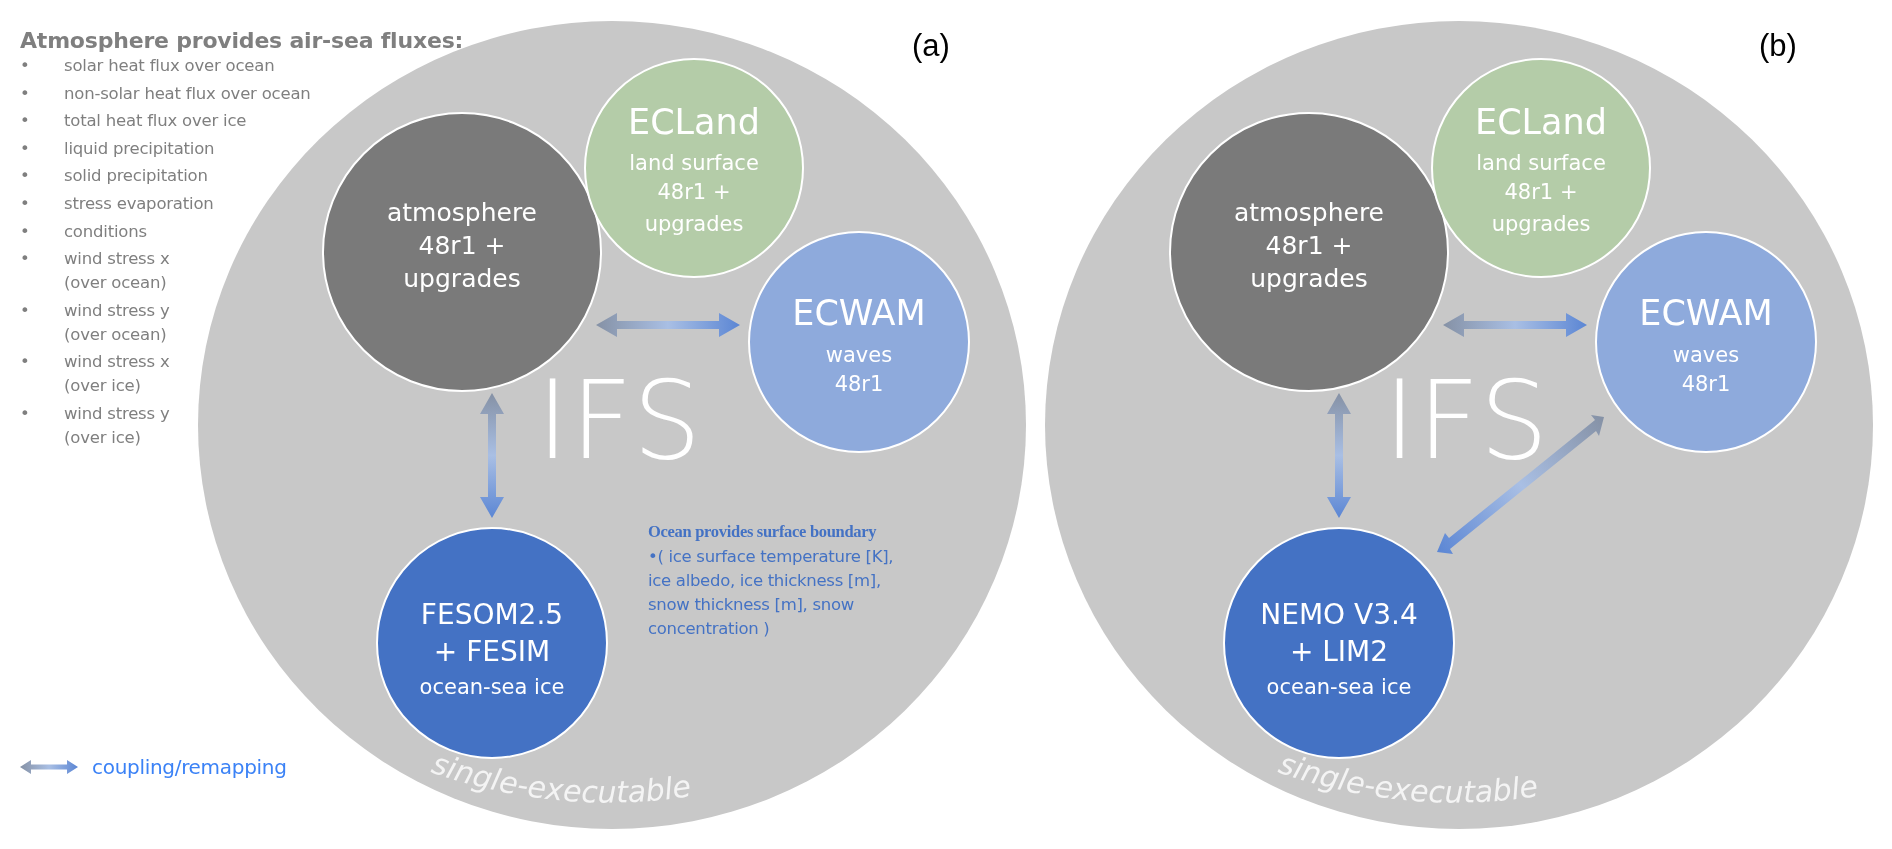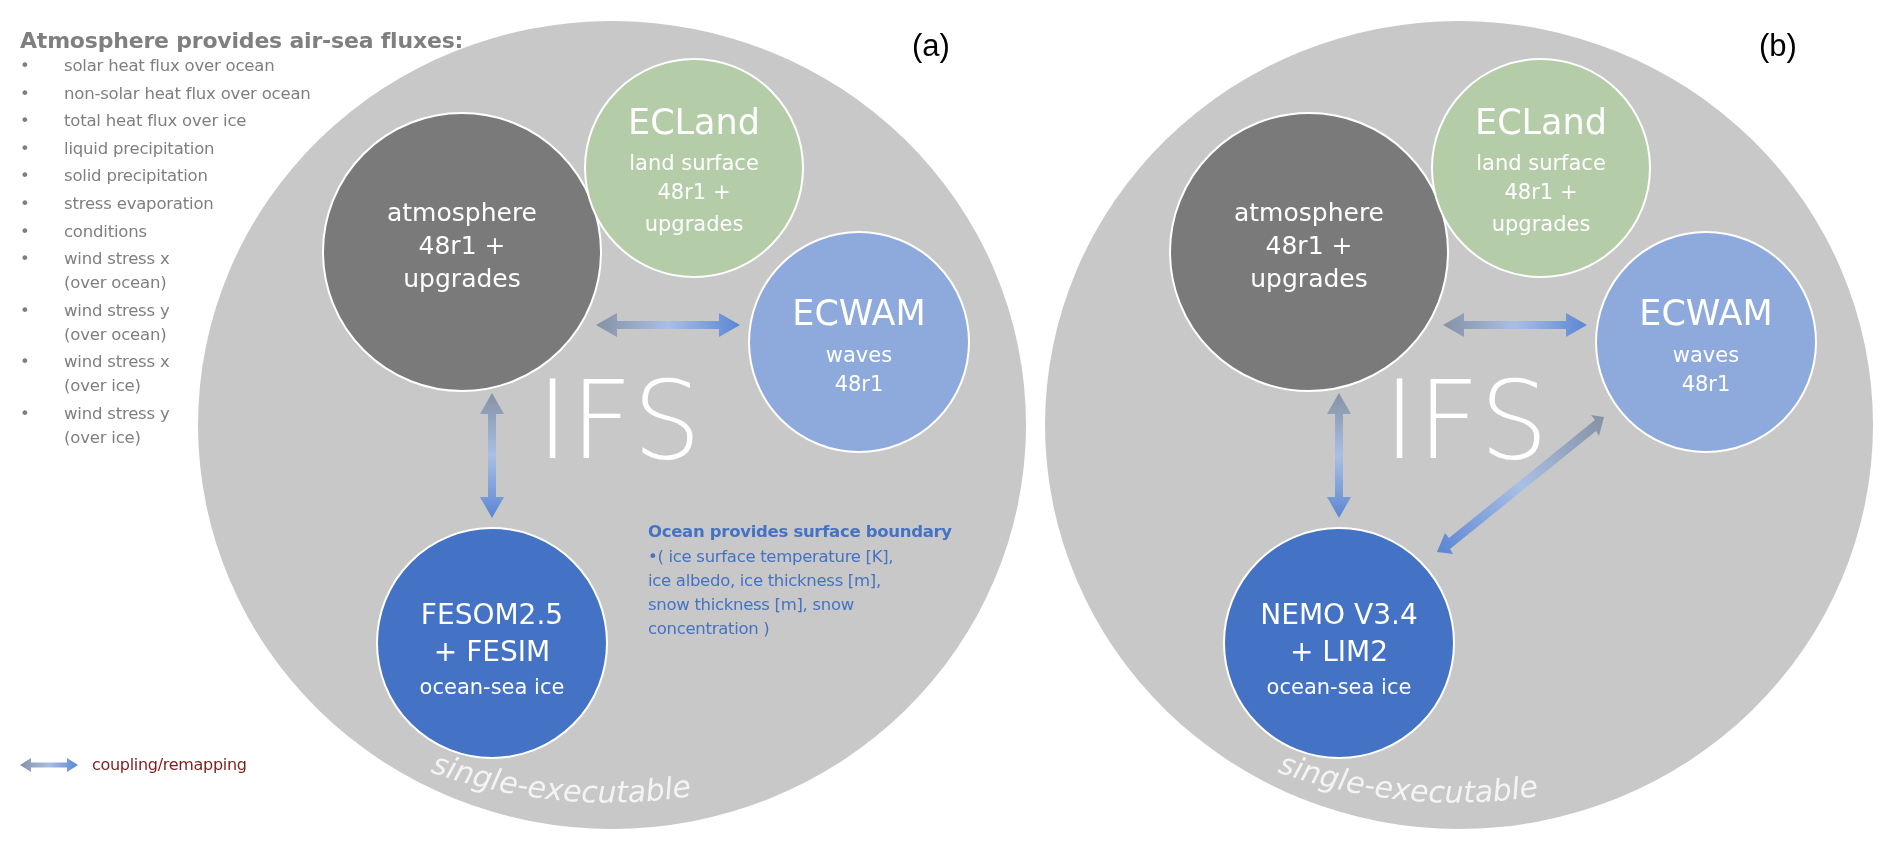--- a/index.html
+++ b/index.html
@@ -4,26 +4,26 @@
 <style>
   html, body { margin: 0; padding: 0; background: #ffffff; }
   body { width: 1892px; height: 849px; position: relative; overflow: hidden;
          font-family: "Liberation Sans", sans-serif; }
   .abs { position: absolute; }
   .left-list { left: 20px; top: 28px; color: #7f7f7f; font-family: "DejaVu Sans", sans-serif; }
   .left-title { font-weight: bold; font-size: 22px; letter-spacing: -0.2px; white-space: nowrap; height: 26px; line-height: 26px; }
   .left-item { position: relative; padding-left: 44px; font-size: 16.5px; line-height: 24px; margin-bottom: 3.6px; white-space: pre-line; letter-spacing: -0.2px; }
   .left-item .bullet { position: absolute; left: 0; top: 0; }
   .legend { left: 20px; top: 755px; display: flex; align-items: center; gap: 14px; }
-  .legend-label { font-family: "DejaVu Sans", sans-serif; font-size: 16px; color: #7f1d1d; letter-spacing: -0.3px; }
+  .legend-label { font-family: "DejaVu Sans", sans-serif; font-size: 20px; color: #3b82f6; letter-spacing: -0.3px; }
   .panel-label { font-size: 31px; color: #000; }
   svg text { font-family: "DejaVu Sans", sans-serif; }
   .t-title { fill: #ffffff; }
   .ocean-txt { font-family: "DejaVu Sans", sans-serif; color: #4472c4; font-size: 16.5px; letter-spacing: -0.3px; }
-  .ocean-head { font-weight: bold; line-height: 27px; }
+  .ocean-head { font-weight: bold; line-height: 27px; font-family: Liberation Serif, serif; }
   .ocean-item { line-height: 24px; padding-left: 0; white-space: pre-line; }
 </style>
 </head>
 <body>
 
 <div class="abs left-list">
   <div class="left-title">Atmosphere provides air-sea fluxes:</div>
   <div id="left-items">
       <div class="left-item"><span class="bullet">•</span><span>solar heat flux over ocean</span></div>
       <div class="left-item"><span class="bullet">•</span><span>non-solar heat flux over ocean</span></div>

